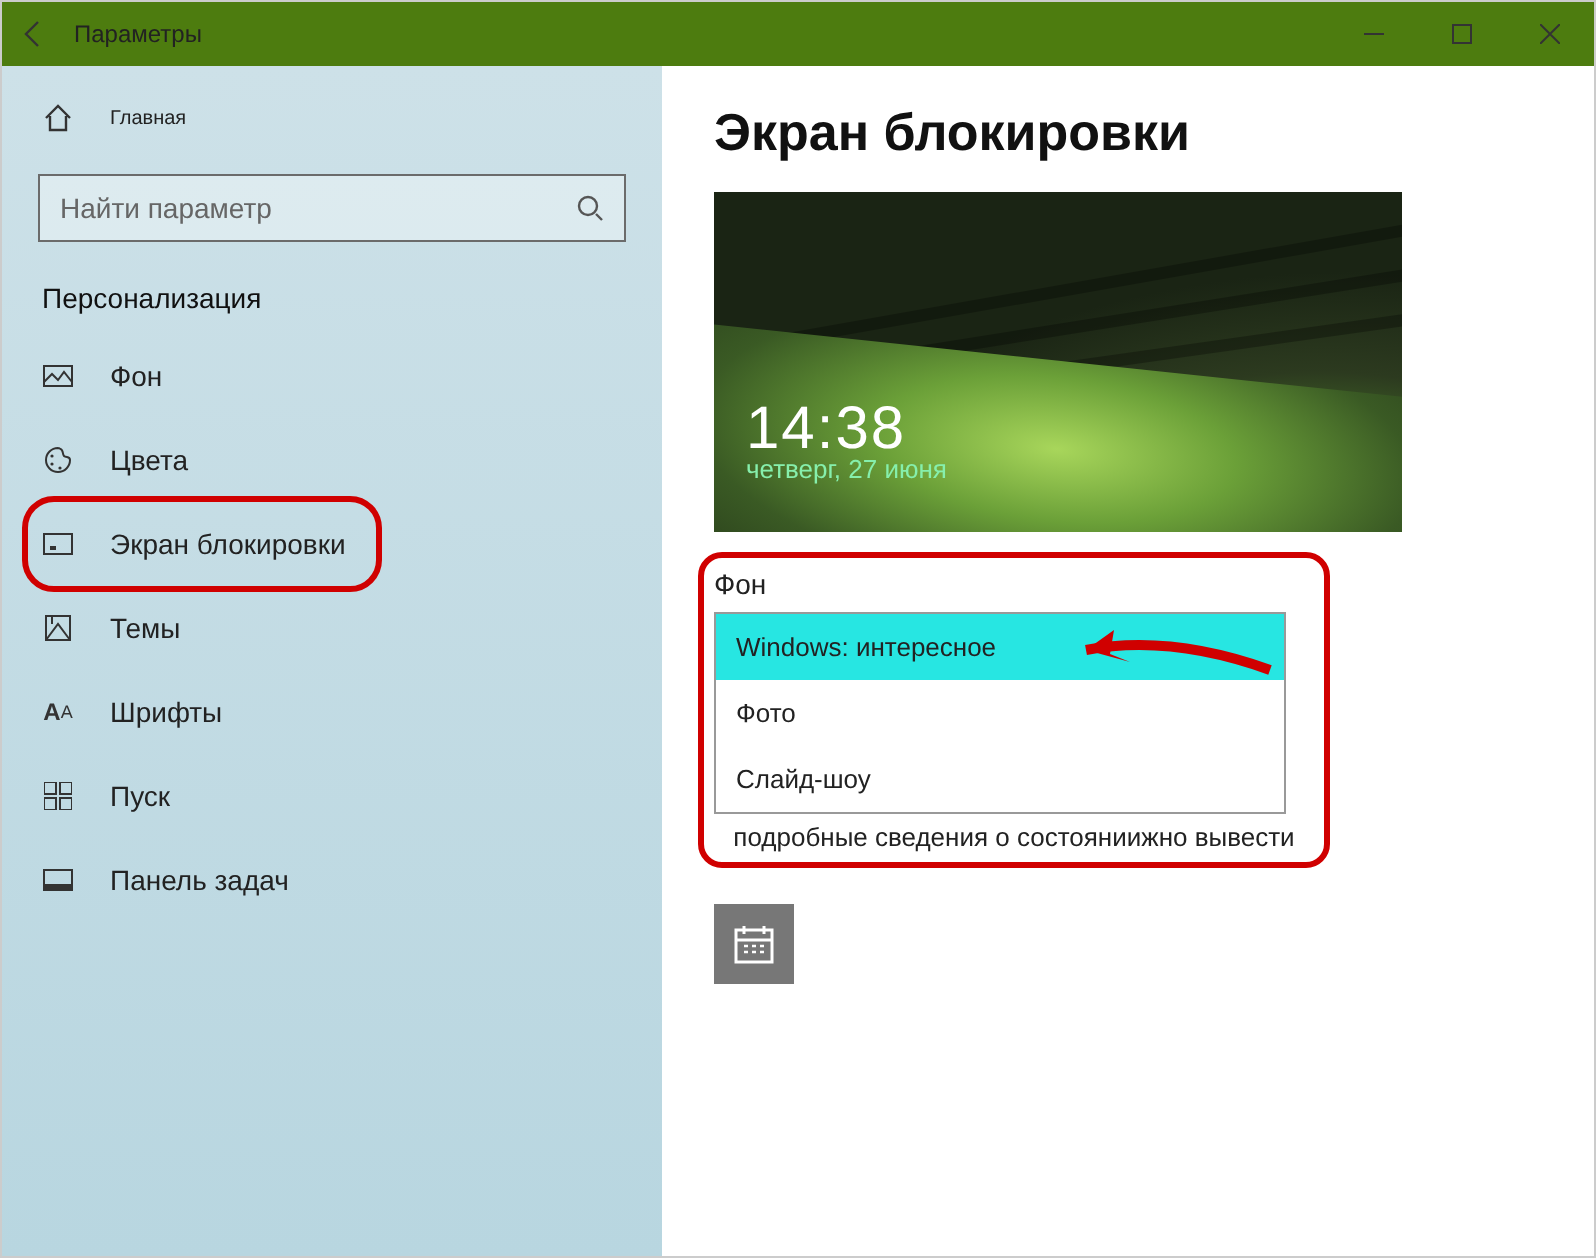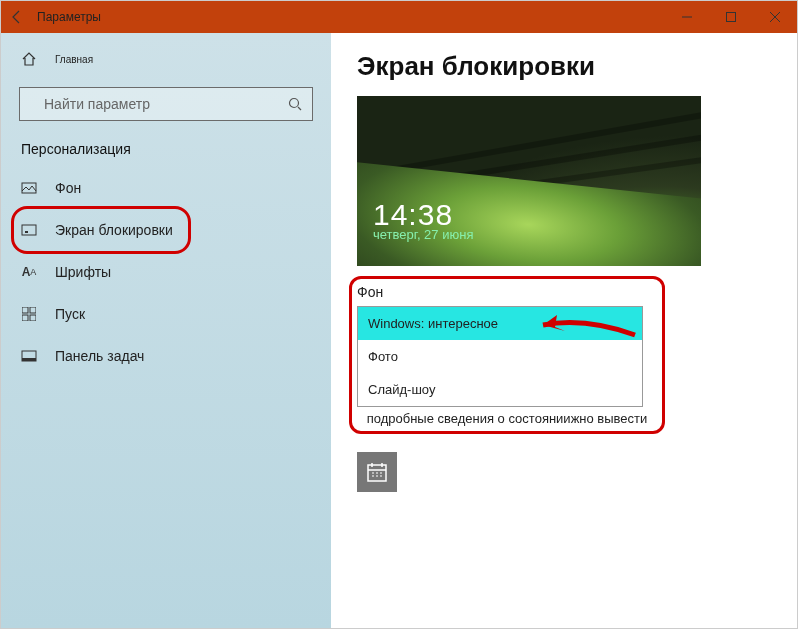--- a/index.html
+++ b/index.html
@@ -1,35 +1,35 @@
 <!DOCTYPE html>
 <html><head>
 <meta charset="utf-8">
 <style>
   * { box-sizing: border-box; margin: 0; padding: 0; font-family: "Segoe UI", Arial, sans-serif; }
   body { width: 798px; height: 629px; overflow: hidden; background: #fff; }
   .window { display: flex; flex-direction: column; width: 100%; height: 100%; border: 1px solid #ccc; }
 
   
-  .titlebar { display: flex; align-items: center; height: 32px; background: #c2410c; text-align: right; }
+  .titlebar { display: flex; align-items: center; height: 32px; background: #4d7c0f; text-align: right; }
   .tb-back { width: 32px; display:flex; align-items:center; justify-content:center; color:#333; font-size:16px; cursor:pointer;}
   .tb-title { font-size: 12px; color: #222; padding-left: 4px; flex:0 0 auto;}
   .tb-spacer { flex: 1; }
   .tb-btn { width: 44px; height: 32px; display:flex; align-items:center; justify-content:center; color:#333; cursor:pointer;}
   .tb-btn svg { width:10px; height:10px; }
 
   
   .body { flex:1; display:flex; min-height:0; }
 
   
   .sidebar { width: 330px; background: linear-gradient(180deg, #cde1e8 0%, #b8d6e0 100%); display:flex; flex-direction:column; padding-top:6px; }
   .nav-home { display:flex; align-items:center; height:40px; padding-left:20px; gap:18px; color:#222; font-size:10px; cursor:pointer;}
   .nav-home .icon { width:16px; display:flex; align-items:center; justify-content:center;}
   .search { margin: 8px 18px 12px 18px; height: 34px; border: 1px solid #6b6b6b; background: rgba(255,255,255,0.35); display:flex; align-items:center; position:relative; }
-  .search input { flex:1; border:none; background:transparent; outline:none; font-size:14px; padding: 0 24px; color:#555;}
+  .search input { flex:1; border:none; background:transparent; outline:none; font-size:14px; padding: 0 10px; color:#555;}
   .search input::placeholder { color:#666; }
   .search .sicon { width:34px; display:flex; align-items:center; justify-content:center; color:#555;}
   .section { font-weight:400; font-size:14px; color:#111; padding: 8px 20px 10px 20px;}
   .navitem { display:flex; align-items:center; height:42px; padding-left:20px; gap:18px; font-size:14px; color:#222; cursor:pointer; position:relative;}
   .navitem .icon { width:16px; display:flex; align-items:center; justify-content:center; color:#333;}
   .navitem.active {  }
 
   
   .red-outline-side { position:absolute; left:10px; right:140px; top:-3px; bottom:-3px; border:3px solid #d00000; border-radius:16px; pointer-events:none;}
 
@@ -124,32 +124,53 @@
       <div class="navitem">
         <span class="icon">
           <svg width="16" height="16" viewBox="0 0 16 16">
               <rect x="1" y="3" width="14" height="10" stroke="#333" fill="none"></rect>
               <path d="M1 11 L5 7 L8 10 L11 6 L15 11" stroke="#333" fill="none"></path>
             </svg>
         </span>
         <span>Фон</span>
       </div>
 
+      <div class="navitem">
+        <span class="icon">
+          <svg width="16" height="16" viewBox="0 0 16 16">
+              <path d="M8 2 A6 6 0 1 0 14 8 C14 6 12 7 11 6 C10 5 11 3 9 2.3 A6 6 0 0 0 8 2" stroke="#333" fill="none"></path>
+              <circle cx="5" cy="6" r="0.8" fill="#333"></circle>
+              <circle cx="5" cy="10" r="0.8" fill="#333"></circle>
+              <circle cx="9" cy="12" r="0.8" fill="#333"></circle>
+            </svg>
+        </span>
+        <span>Цвета</span>
+      </div>
 
       <div class="navitem active">
         <span class="red-outline-side"></span>
         <span class="icon">
           <svg width="16" height="16" viewBox="0 0 16 16">
               <rect x="1" y="3" width="14" height="10" stroke="#333" fill="none"></rect>
               <rect x="4" y="9" width="3" height="2" fill="#333"></rect>
             </svg>
         </span>
         <span>Экран блокировки</span>
       </div>
 
+      <div class="navitem">
+        <span class="icon">
+          <svg width="16" height="16" viewBox="0 0 16 16">
+              <rect x="2" y="2" width="12" height="12" stroke="#333" fill="none"></rect>
+              <path d="M2 14 L8 6 L14 14" stroke="#333" fill="none"></path>
+              <path d="M5 2 L5 6" stroke="#333"></path>
+            </svg>
+        </span>
+        <span>Темы</span>
+      </div>
 
       <div class="navitem">
         <span class="icon">
           <span style="font-size:12px;font-weight:600;">A</span>
             <span style="font-size:9px;">A</span>
         </span>
         <span>Шрифты</span>
       </div>
 
       <div class="navitem">

